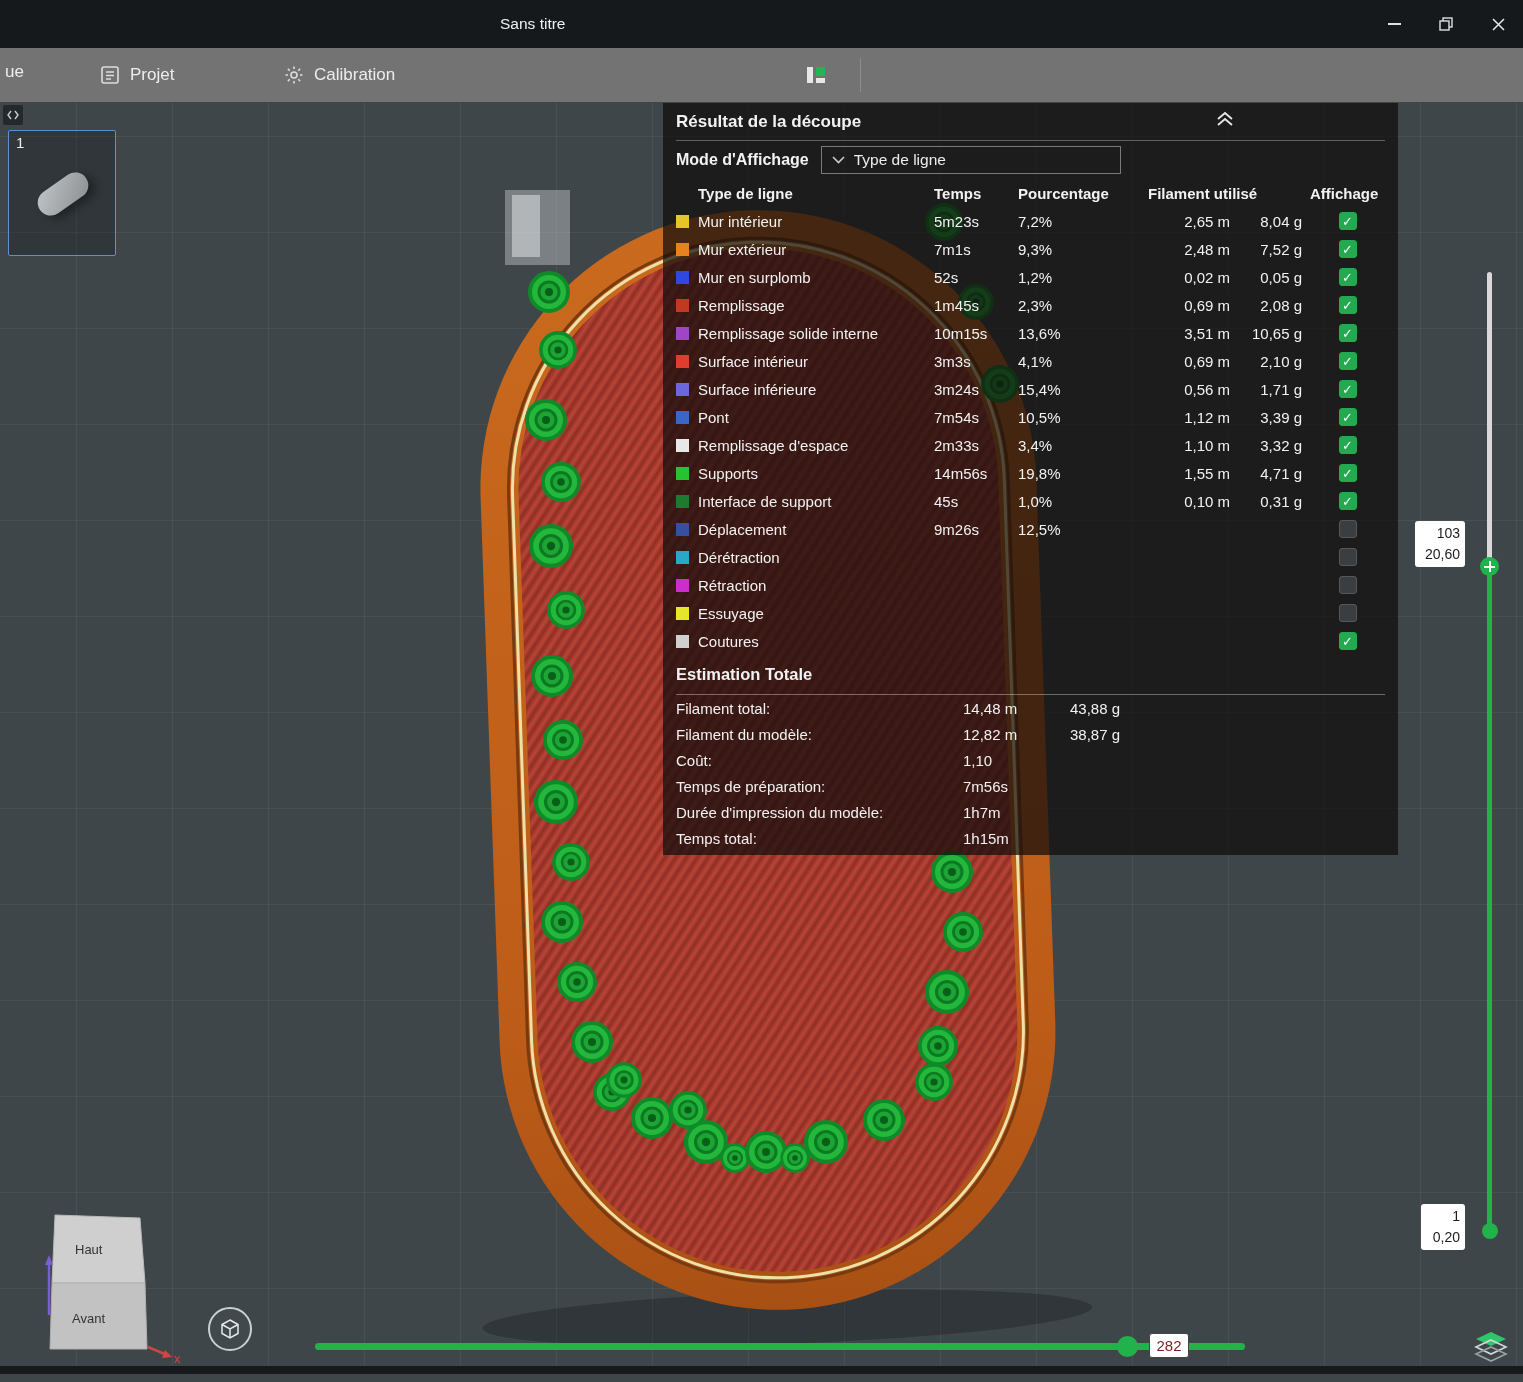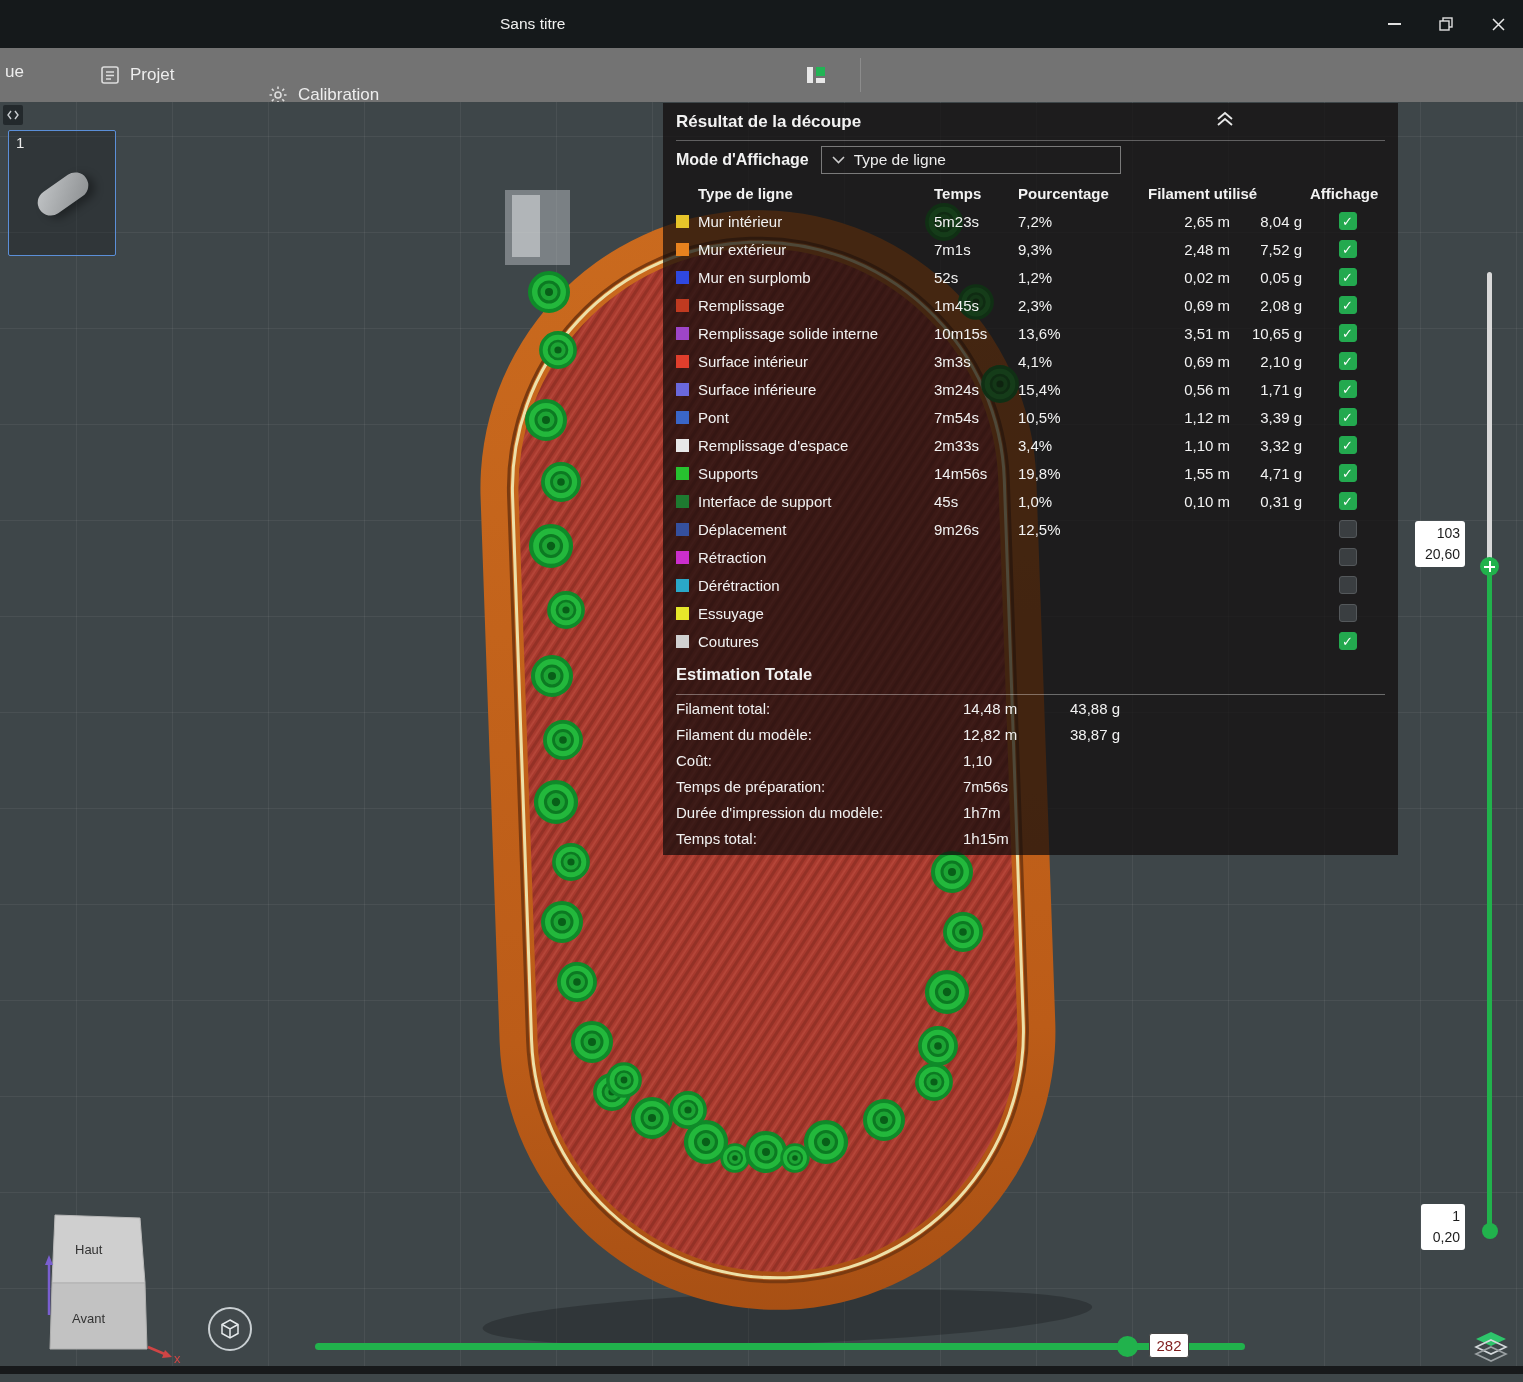--- a/index.html
+++ b/index.html
@@ -11,21 +11,21 @@
   .win-title{position:absolute;left:500px;top:0;height:48px;line-height:48px;color:#F0F0F0;font-size:15.5px;}
   .win-controls{position:absolute;right:8px;top:0;height:48px;display:flex;align-items:center;gap:18px;}
   .winbtn{width:34px;height:34px;display:flex;align-items:center;justify-content:center;color:#E0E0E0;cursor:pointer;}
   .min-bar{width:13px;height:2px;background:#E0E0E0;}
 
   
   .toolbar{position:absolute;left:0;top:48px;width:1523px;height:54px;background:#737373;}
   .tb-frag{position:absolute;left:5px;top:14px;color:#EDEDED;font-size:17px;}
   .tb-item{position:absolute;top:0;height:54px;display:flex;align-items:center;gap:10px;color:#EDEDED;font-size:17px;cursor:pointer;}
   .tb-projet{left:100px;}
-  .tb-calib{left:268px;margin-top:20px;}
+  .tb-calib{left:284px;}
   .tb-sep{position:absolute;left:860px;top:10px;width:1px;height:34px;background:rgba(255,255,255,0.18);}
   .tb-plate{position:absolute;left:806px;top:17px;width:20px;height:20px;}
   .grp{position:absolute;top:58px;height:34px;display:flex;}
   .grp-slice{left:878px;}
   .grp-print{left:1192px;}
   .grp .chev{width:38px;height:34px;background:#1FB255;border-radius:6px 0 0 6px;display:flex;align-items:center;justify-content:center;cursor:pointer;}
   .grp .body{height:34px;display:flex;align-items:center;justify-content:center;font-size:17px;border-radius:0 6px 6px 0;margin-left:2px;cursor:pointer;}
   .body-slice{width:250px;background:#E3E3E3;color:#969696;}
   .body-print{width:226px;background:#1FB255;color:#FFFFFF;}
 
@@ -369,31 +369,31 @@
           <div class="trow">
             <span class="swatch" style="background: rgb(53, 80, 158);"></span>
             <span class="cl">Déplacement</span>
             <span class="ct">9m26s</span>
             <span class="cp">12,5%</span>
             <span class="cm"></span>
             <span class="cg"></span>
             <span class="cbx"></span>
           </div>
           <div class="trow">
-            <span class="swatch" style="background: rgb(204, 46, 204);"></span>
-            <span class="cl">Rétraction</span>
+            <span class="swatch" style="background: rgb(42, 168, 200);"></span>
+            <span class="cl">Dérétraction</span>
             <span class="ct"></span>
             <span class="cp"></span>
             <span class="cm"></span>
             <span class="cg"></span>
             <span class="cbx"></span>
           </div>
           <div class="trow">
-            <span class="swatch" style="background: rgb(42, 168, 200);"></span>
-            <span class="cl">Dérétraction</span>
+            <span class="swatch" style="background: rgb(204, 46, 204);"></span>
+            <span class="cl">Rétraction</span>
             <span class="ct"></span>
             <span class="cp"></span>
             <span class="cm"></span>
             <span class="cg"></span>
             <span class="cbx"></span>
           </div>
           <div class="trow">
             <span class="swatch" style="background: rgb(230, 230, 42);"></span>
             <span class="cl">Essuyage</span>
             <span class="ct"></span>

